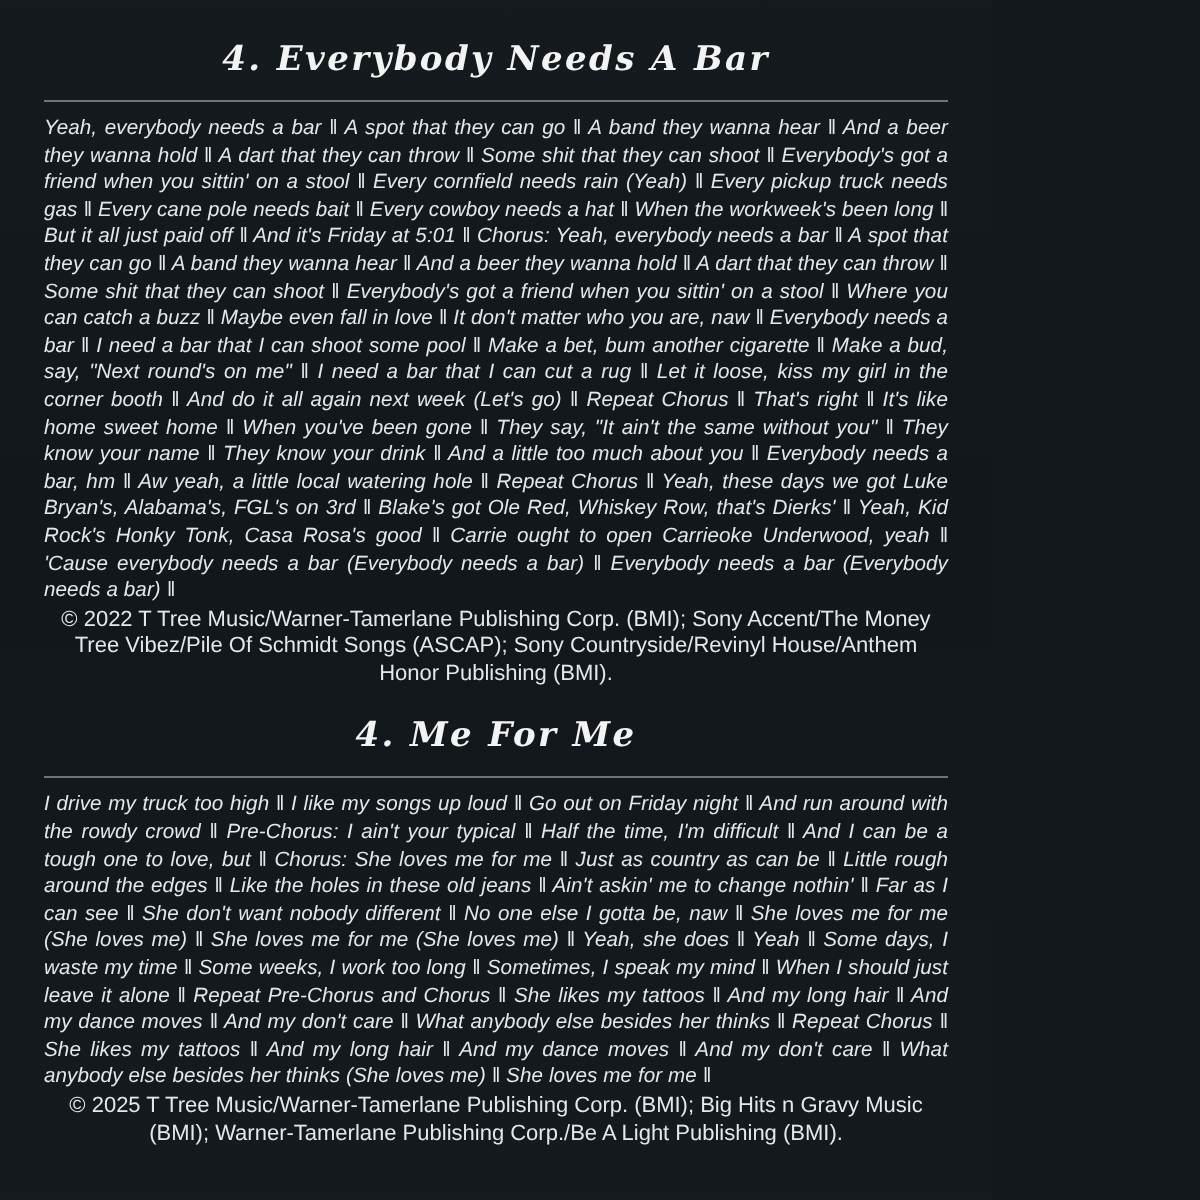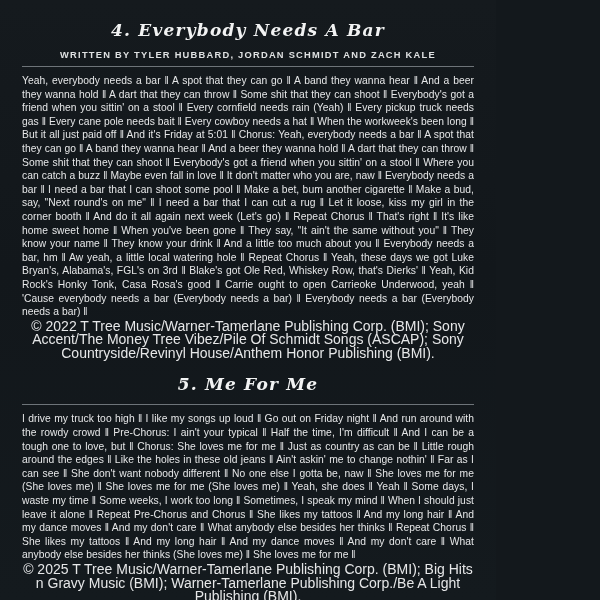--- a/index.html
+++ b/index.html
@@ -51,45 +51,45 @@
     margin: 6px 0 7px 0;
   }
   .lyrics {
     font-size: 10.3px;
     line-height: 13.6px;
     color: #e6e7e8;
     text-align: justify;
     text-justify: inter-word;
     letter-spacing: 0.05px;
     margin: 0;
+    font-style: italic;
   }
   .credits {
-    font-size: 14px;
+    font-size: 11px;
     line-height: 13.6px;
     color: #e6e7e8;
     text-align: center;
     margin: 0;
     padding-top: 1px;
   }
   .song2 .lyrics { text-align: justify; }
   .song-block-2 { margin-top: 14px; }
 </style>
 </head>
 <body>
 
 <div class="page">
 
   <div class="song song1">
     <div class="song-title">4.  Everybody  Needs A Bar</div>
-    <div class="writers">WRITTEN BY TYLER HUBBARD, JORDAN SCHMIDT AND ZACH KALE</div>
     <div class="divider"></div>
     <p class="lyrics">Yeah, everybody needs a bar ‖ A spot that they can go ‖ A band they wanna hear ‖ And a beer they wanna hold ‖ A dart that they can throw ‖ Some shit that they can shoot ‖ Everybody's got a friend when you sittin' on a stool ‖ Every cornfield needs rain (Yeah) ‖ Every pickup truck needs gas ‖ Every cane pole needs bait ‖ Every cowboy needs a hat ‖ When the workweek's been long ‖ But it all just paid off ‖ And it's Friday at 5:01 ‖ Chorus: Yeah, everybody needs a bar ‖ A spot that they can go ‖ A band they wanna hear ‖ And a beer they wanna hold ‖ A dart that they can throw ‖ Some shit that they can shoot ‖ Everybody's got a friend when you sittin' on a stool ‖ Where you can catch a buzz ‖ Maybe even fall in love ‖ It don't matter who you are, naw ‖ Everybody needs a bar ‖ I need a bar that I can shoot some pool ‖ Make a bet, bum another cigarette ‖ Make a bud, say, "Next round's on me" ‖ I need a bar that I can cut a rug ‖ Let it loose, kiss my girl in the corner booth ‖ And do it all again next week (Let's go) ‖ Repeat Chorus ‖ That's right ‖ It's like home sweet home ‖ When you've been gone ‖ They say, "It ain't the same without you" ‖ They know your name ‖ They know your drink ‖ And a little too much about you ‖ Everybody needs a bar, hm ‖ Aw yeah, a little local watering hole ‖ Repeat Chorus ‖ Yeah, these days we got Luke Bryan's, Alabama's, FGL's on 3rd ‖ Blake's got Ole Red, Whiskey Row, that's Dierks' ‖ Yeah, Kid Rock's Honky Tonk, Casa Rosa's good ‖ Carrie ought to open Carrieoke Underwood, yeah ‖ 'Cause everybody needs a bar (Everybody needs a bar) ‖ Everybody needs a bar (Everybody needs a bar) ‖</p>
     <p class="credits">© 2022 T Tree Music/Warner-Tamerlane Publishing Corp. (BMI); Sony Accent/The Money Tree Vibez/Pile Of Schmidt Songs (ASCAP); Sony Countryside/Revinyl House/Anthem Honor Publishing (BMI).</p>
   </div>
 
   <div class="song song2 song-block-2">
-    <div class="song-title">5.  Me For Me</div>
+    <div class="song-title">4.  Me For Me</div>
     <div class="divider"></div>
     <p class="lyrics">I drive my truck too high ‖ I like my songs up loud ‖ Go out on Friday night ‖ And run around with the rowdy crowd ‖ Pre-Chorus: I ain't your typical ‖ Half the time, I'm difficult ‖ And I can be a tough one to love, but ‖ Chorus: She loves me for me ‖ Just as country as can be ‖ Little rough around the edges ‖ Like the holes in these old jeans ‖ Ain't askin' me to change nothin' ‖ Far as I can see ‖ She don't want nobody different ‖ No one else I gotta be, naw ‖ She loves me for me (She loves me) ‖ She loves me for me (She loves me) ‖ Yeah, she does ‖ Yeah ‖ Some days, I waste my time ‖ Some weeks, I work too long ‖ Sometimes, I speak my mind ‖ When I should just leave it alone ‖ Repeat Pre-Chorus and Chorus ‖ She likes my tattoos ‖ And my long hair ‖ And my dance moves ‖ And my don't care ‖ What anybody else besides her thinks ‖ Repeat Chorus ‖ She likes my tattoos ‖ And my long hair ‖ And my dance moves ‖ And my don't care ‖ What anybody else besides her thinks (She loves me) ‖ She loves me for me ‖</p>
     <p class="credits">© 2025 T Tree Music/Warner-Tamerlane Publishing Corp. (BMI); Big Hits n Gravy Music (BMI); Warner-Tamerlane Publishing Corp./Be A Light Publishing (BMI).</p>
   </div>
 
 </div>
 
 </body></html>

